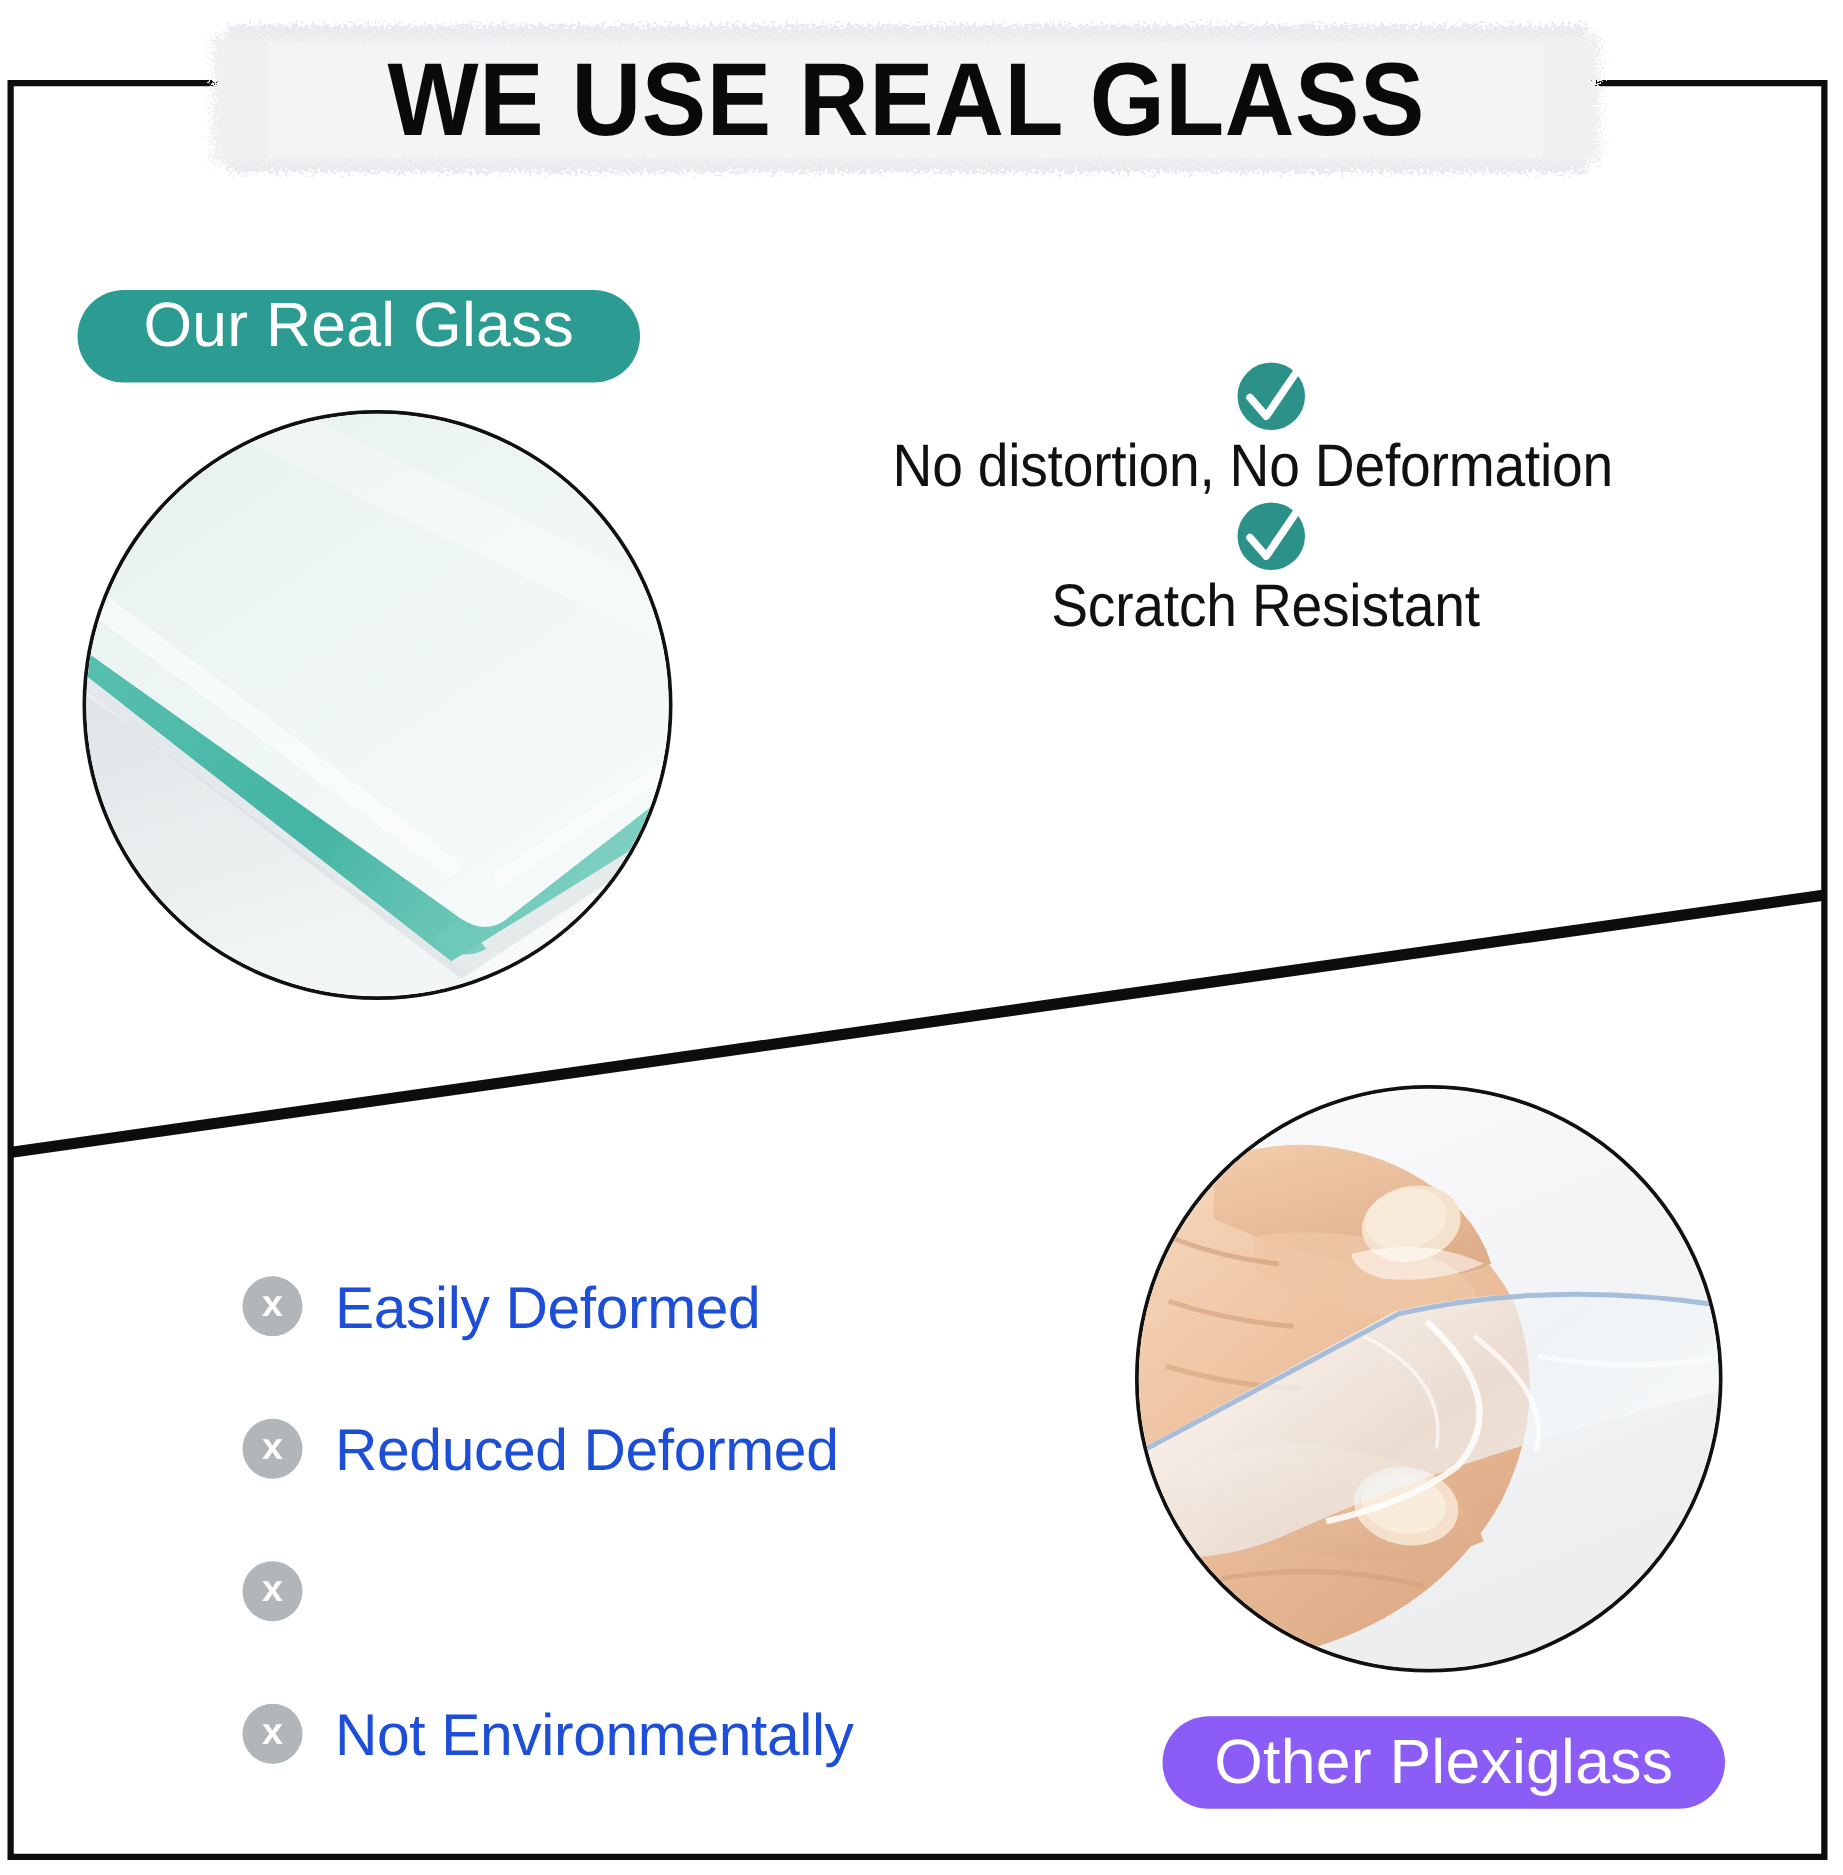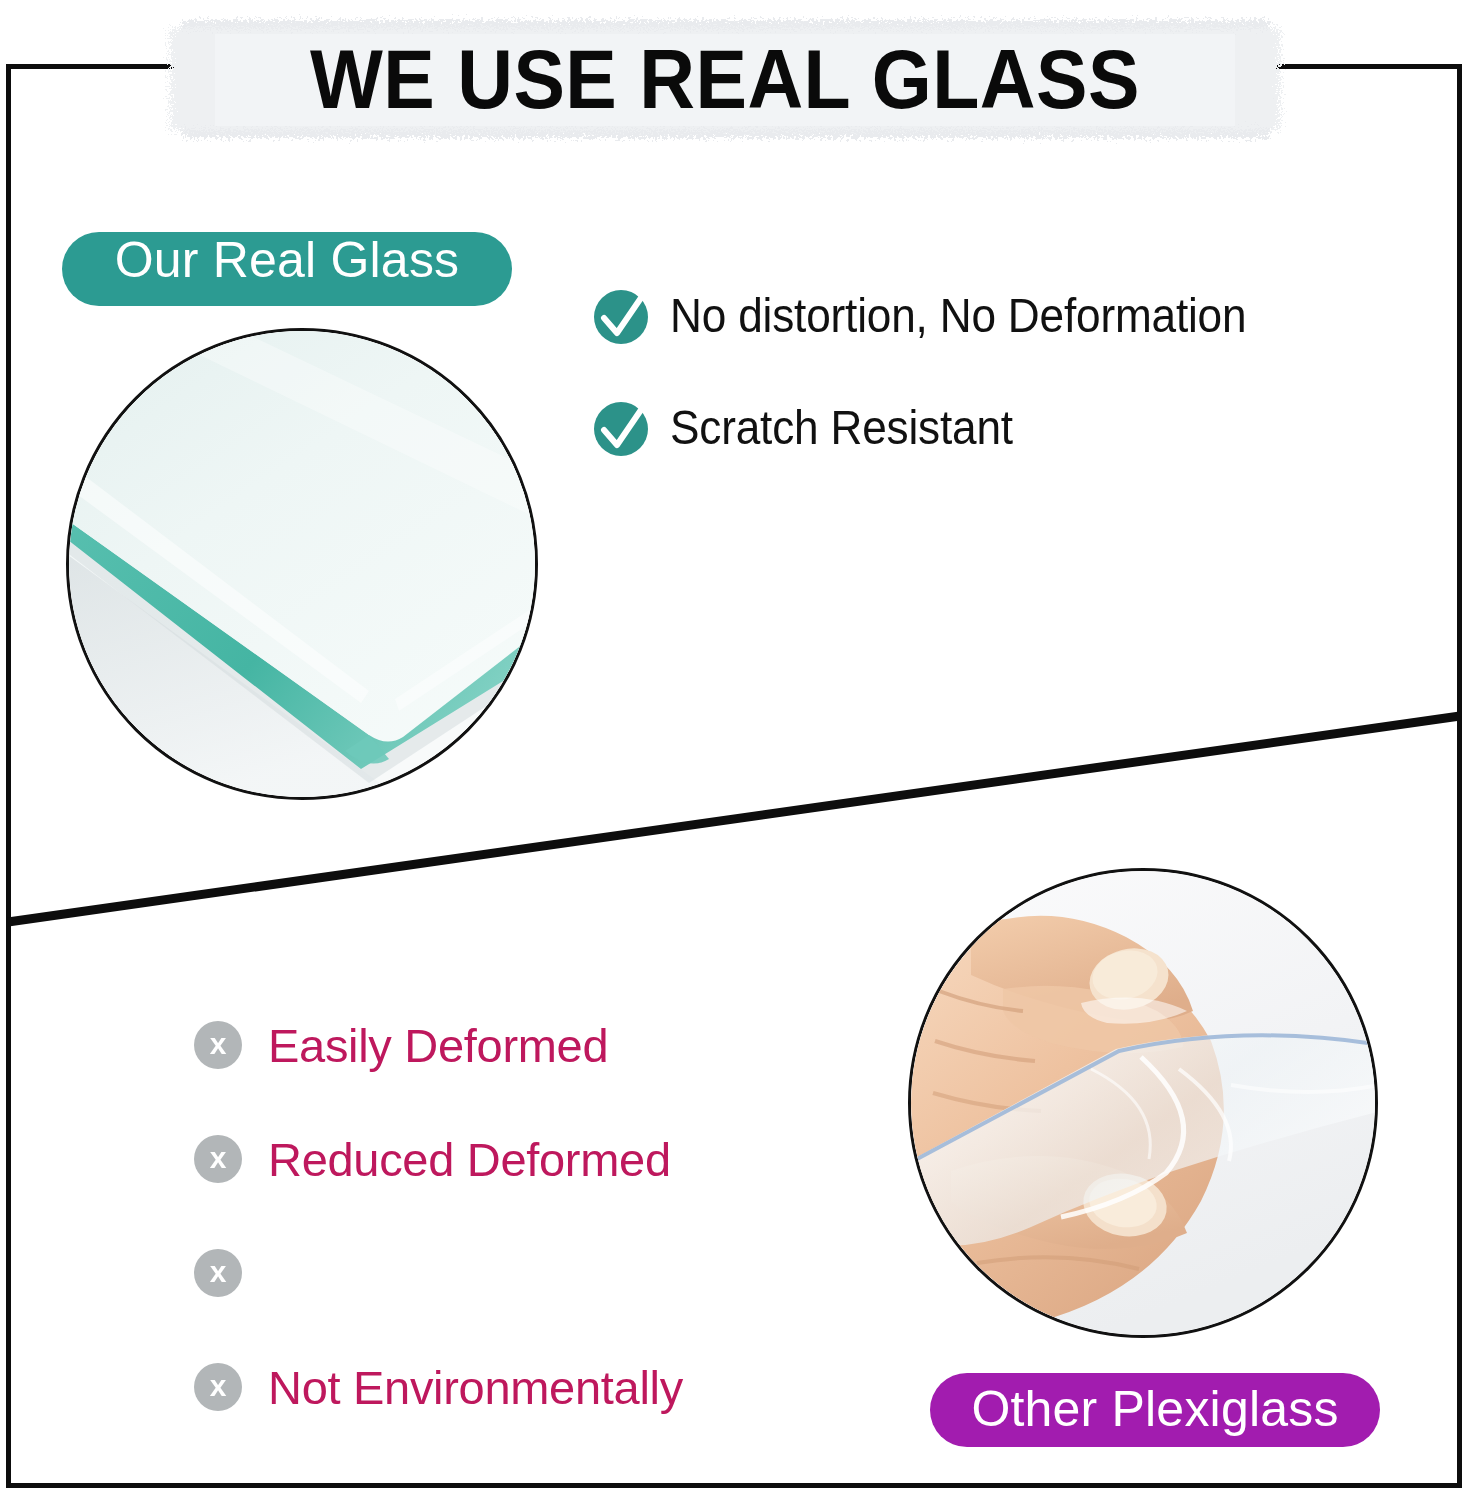--- a/index.html
+++ b/index.html
@@ -88,21 +88,21 @@
     height: 74px;
     background: #2c9b92;
     padding-bottom: 19px;
     box-sizing: border-box;
   }
   #pill-other-plexi {
     left: 930px;
     top: 1373px;
     width: 450px;
     height: 74px;
-    background: #a21caf;
+    background: #8b5cf6;
     padding-bottom: 3px;
     box-sizing: border-box;
   }
 
   
   .photo-circle {
     position: absolute;
     border-radius: 50%;
     border: 3px solid #111111;
     overflow: hidden;
@@ -126,21 +126,23 @@
   
   #pros-list {
     position: absolute;
     left: 592px;
     top: 288px;
     width: 870px;
     z-index: 6;
   }
   .pro-row {
     display: flex;
+    align-items: center;
     height: 112px;
+    flex-direction: column;
   }
   .check-icon {
     flex: 0 0 auto;
     width: 58px;
     height: 58px;
     margin-right: 20px;
     position: relative;
   }
   .check-icon svg { display:block; width:100%; height:100%; overflow:visible; }
   .pro-label {
@@ -179,21 +181,21 @@
     color: #ffffff;
     font-size: 30px;
     font-weight: bold;
     line-height: 1;
     padding-bottom: 2px;
     box-sizing: border-box;
   }
   .con-label {
     font-family: "Liberation Sans", sans-serif;
     font-size: 47px;
-    color: #be185d;
+    color: #1d4ed8;
     white-space: nowrap;
     letter-spacing: -0.3px;
   }
 </style>
 </head>
 <body>
 
 <div id="frame"></div>
 
 <div id="diagonal-wrap">

